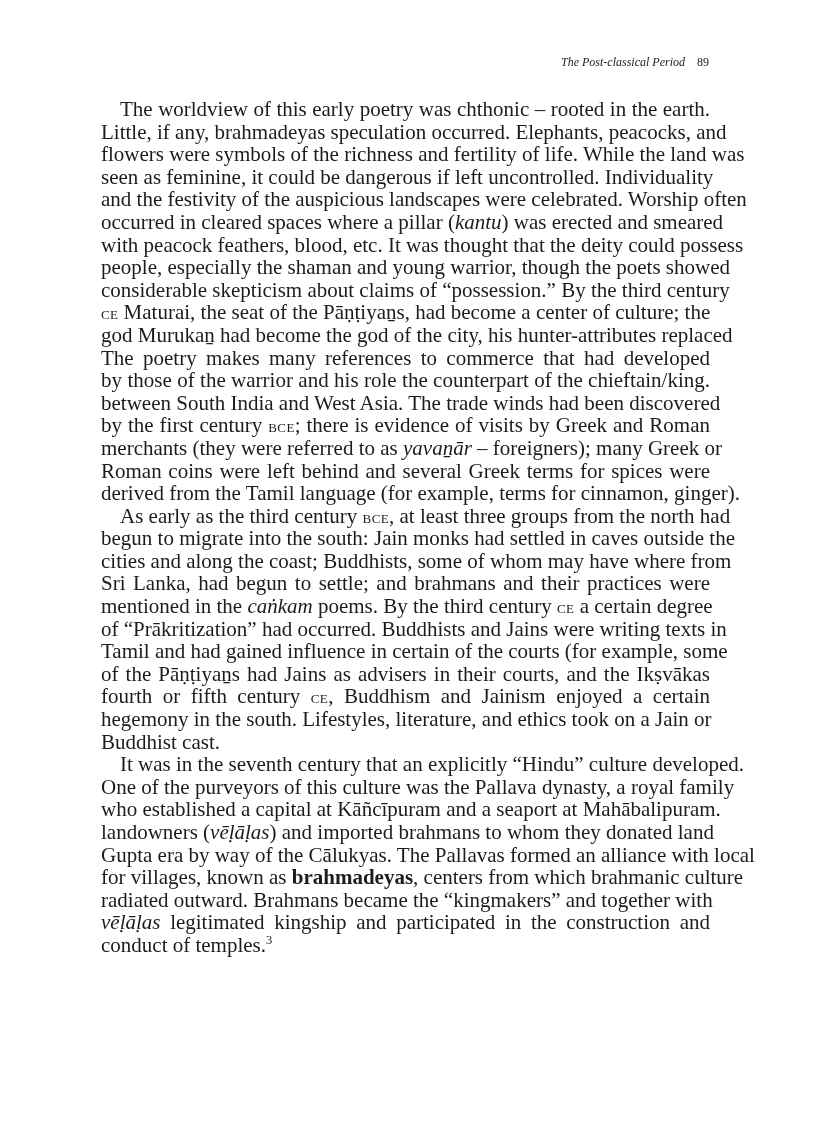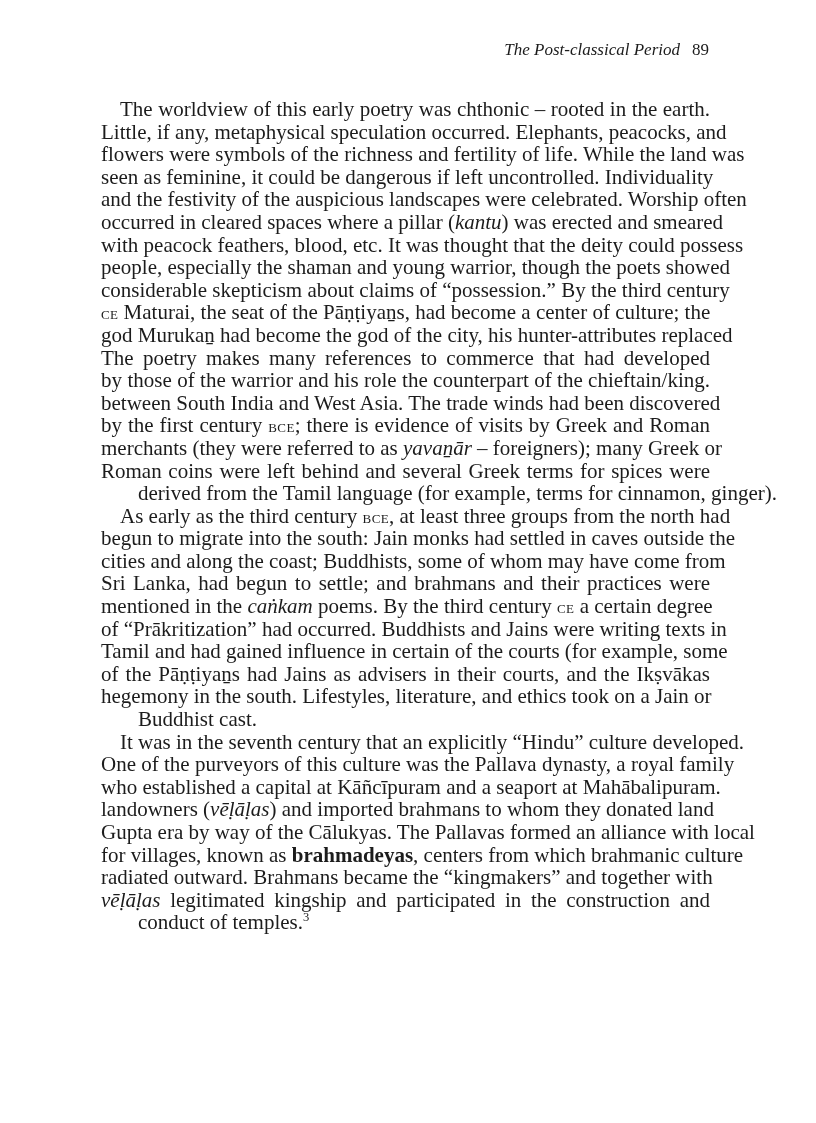--- a/index.html
+++ b/index.html
@@ -1,67 +1,68 @@
 <!DOCTYPE html>
 <html><head>
 <meta charset="utf-8">
 <style>
   html, body { margin: 0; padding: 0; background: #ffffff; }
   body { width: 816px; height: 1123px; position: relative; overflow: hidden;
          font-family: "Liberation Serif", "DejaVu Serif", serif; color: #1c1c1c; }
-  .running-head { position: absolute; top: 40px; right: 107px; font-size: 17px; white-space: nowrap; }
+  .running-head { position: absolute; top: 55px; right: 107px; font-size: 12px; white-space: nowrap; }
   .running-head .title { font-style: italic; }
   .running-head .folio { margin-left: 12px; }
   .body-text { position: absolute; top: 98px; left: 101px; width: 609px; }
   .line { display: block; height: 22.6px; line-height: 22.6px; font-size: 21px;
           text-align: justify; text-align-last: justify; white-space: nowrap; overflow: visible; }
-  .line.last { text-align-last: left; margin-left: 37px; }
+  .line.last { text-align-last: left; }
   .line.indent { padding-left: 19px; }
   .sc { font-variant: small-caps; font-size: 0.88em; letter-spacing: 0.02em; }
   .it { font-style: italic; margin-top: 33px; }
   .bi { font-weight: bold; }
   sup.fn { font-size: 0.6em; vertical-align: 0.6em; line-height: 0; }
 </style>
 </head>
 <body>
 
 <div class="running-head">
   <span class="title">The Post-classical Period</span><span class="folio">89</span>
 </div>
 
 <div class="body-text" id="body-text">
     <div>
       <span class="line indent"><span>The worldview of this early poetry was chthonic – rooted in the earth.</span></span>
-      <span class="line"><span>Little, if any, metaphysical speculation occurred. Elephants, peacocks, and</span></span>
+      <span class="line"><span>Little, if any, brahmadeyas speculation occurred. Elephants, peacocks, and</span></span>
       <span class="line"><span>flowers were symbols of the richness and fertility of life. While the land was</span></span>
       <span class="line"><span>seen as feminine, it could be dangerous if left uncontrolled. Individuality</span></span>
       <span class="line"><span>and the festivity of the auspicious landscapes were celebrated. Worship often</span></span>
       <span class="line"><span>occurred in cleared spaces where a pillar (</span><span class="it">kantu</span><span>) was erected and smeared</span></span>
       <span class="line"><span>with peacock feathers, blood, etc. It was thought that the deity could possess</span></span>
       <span class="line"><span>people, especially the shaman and young warrior, though the poets showed</span></span>
       <span class="line"><span>considerable skepticism about claims of “possession.” By the third century</span></span>
       <span class="line"><span class="sc">ce</span><span> Maturai, the seat of the Pāṇṭiyaṉs, had become a center of culture; the</span></span>
       <span class="line"><span>god Murukaṉ had become the god of the city, his hunter-attributes replaced</span></span>
       <span class="line"><span>The poetry makes many references to commerce that had developed</span></span>
       <span class="line"><span>by those of the warrior and his role the counterpart of the chieftain/king.</span></span>
       <span class="line"><span>between South India and West Asia. The trade winds had been discovered</span></span>
       <span class="line"><span>by the first century </span><span class="sc">bce</span><span>; there is evidence of visits by Greek and Roman</span></span>
       <span class="line"><span>merchants (they were referred to as </span><span class="it">yavaṉār</span><span> – foreigners); many Greek or</span></span>
       <span class="line"><span>Roman coins were left behind and several Greek terms for spices were</span></span>
       <span class="line last"><span>derived from the Tamil language (for example, terms for cinnamon, ginger).</span></span>
     </div>
     <div>
       <span class="line indent"><span>As early as the third century </span><span class="sc">bce</span><span>, at least three groups from the north had</span></span>
       <span class="line"><span>begun to migrate into the south: Jain monks had settled in caves outside the</span></span>
-      <span class="line"><span>cities and along the coast; Buddhists, some of whom may have come from</span></span>
+      <span class="line"><span>cities and along the coast; Buddhists, some of whom may have where from</span></span>
       <span class="line"><span>Sri Lanka, had begun to settle; and brahmans and their practices were</span></span>
       <span class="line"><span>mentioned in the </span><span class="it">caṅkam</span><span> poems. By the third century </span><span class="sc">ce</span><span> a certain degree</span></span>
       <span class="line"><span>of “Prākritization” had occurred. Buddhists and Jains were writing texts in</span></span>
       <span class="line"><span>Tamil and had gained influence in certain of the courts (for example, some</span></span>
       <span class="line"><span>of the Pāṇṭiyaṉs had Jains as advisers in their courts, and the Ikṣvākas</span></span>
+      <span class="line"><span>fourth or fifth century </span><span class="sc">ce</span><span>, Buddhism and Jainism enjoyed a certain</span></span>
       <span class="line"><span>hegemony in the south. Lifestyles, literature, and ethics took on a Jain or</span></span>
       <span class="line last"><span>Buddhist cast.</span></span>
     </div>
     <div>
       <span class="line indent"><span>It was in the seventh century that an explicitly “Hindu” culture developed.</span></span>
       <span class="line"><span>One of the purveyors of this culture was the Pallava dynasty, a royal family</span></span>
       <span class="line"><span>who established a capital at Kāñcīpuram and a seaport at Mahābalipuram.</span></span>
       <span class="line"><span>landowners (</span><span class="it">vēḷāḷas</span><span>) and imported brahmans to whom they donated land</span></span>
       <span class="line"><span>Gupta era by way of the Cālukyas. The Pallavas formed an alliance with local</span></span>
       <span class="line"><span>for villages, known as </span><span class="bi">brahmadeyas</span><span>, centers from which brahmanic culture</span></span>

